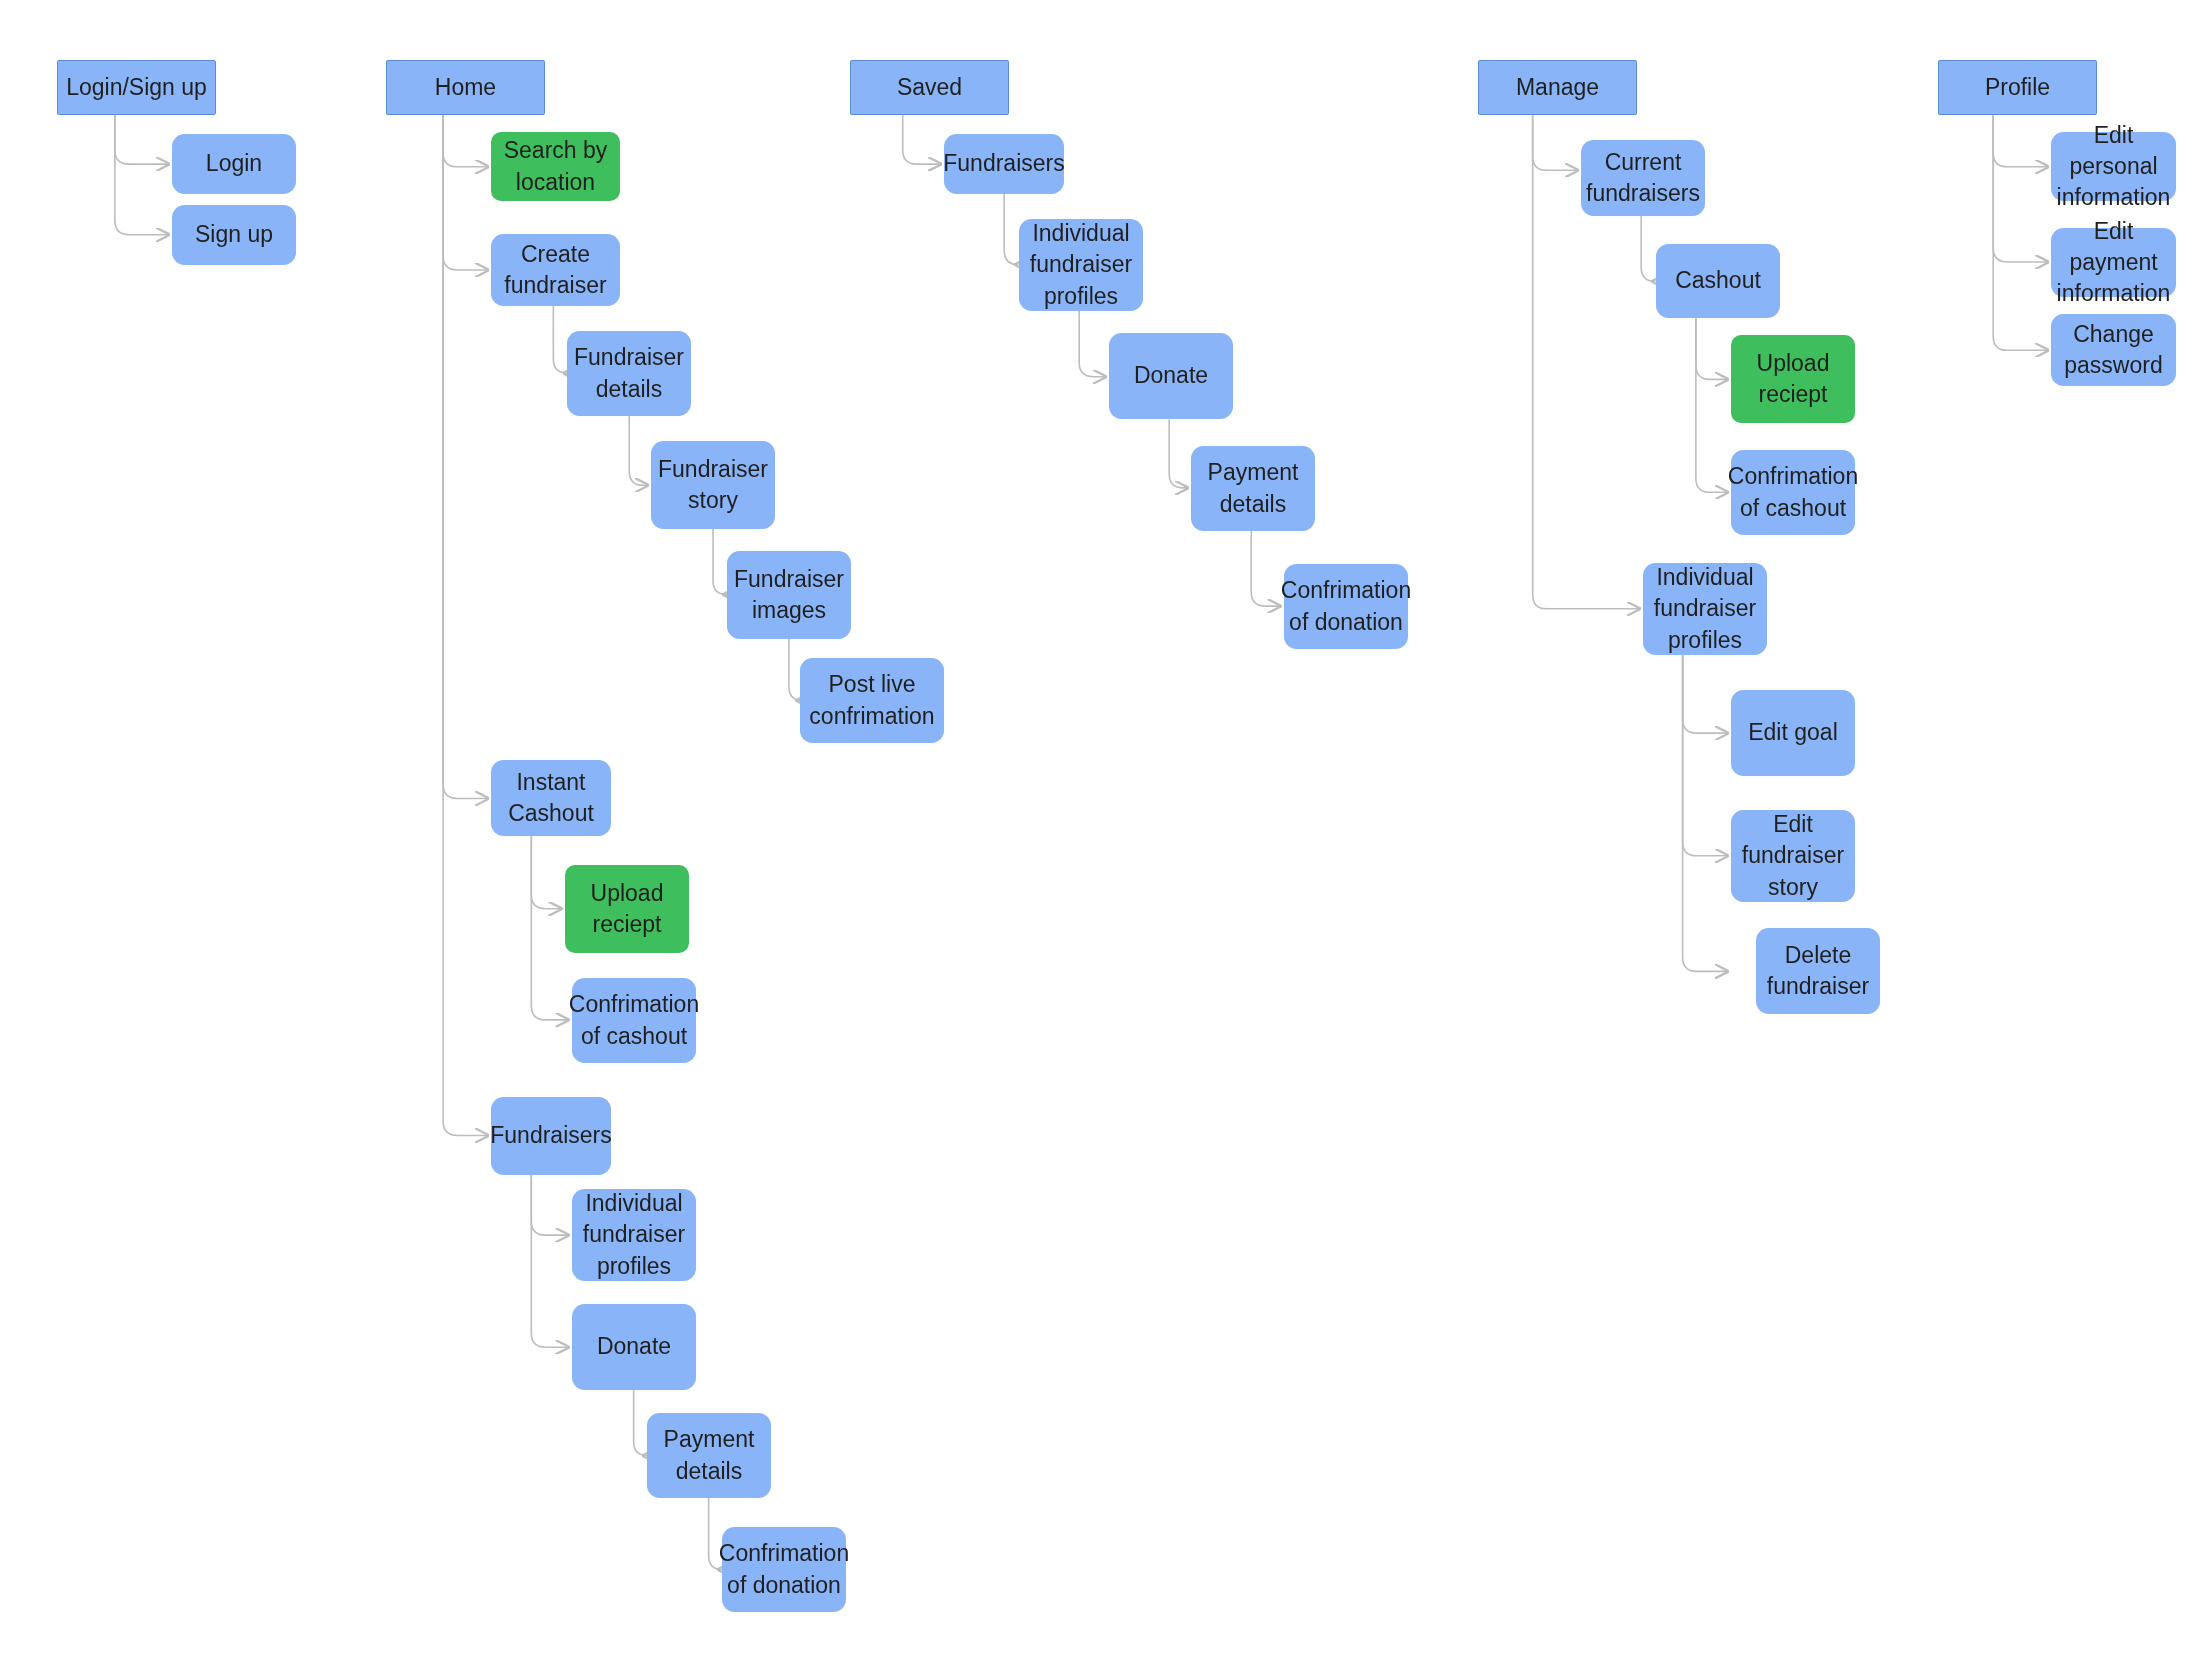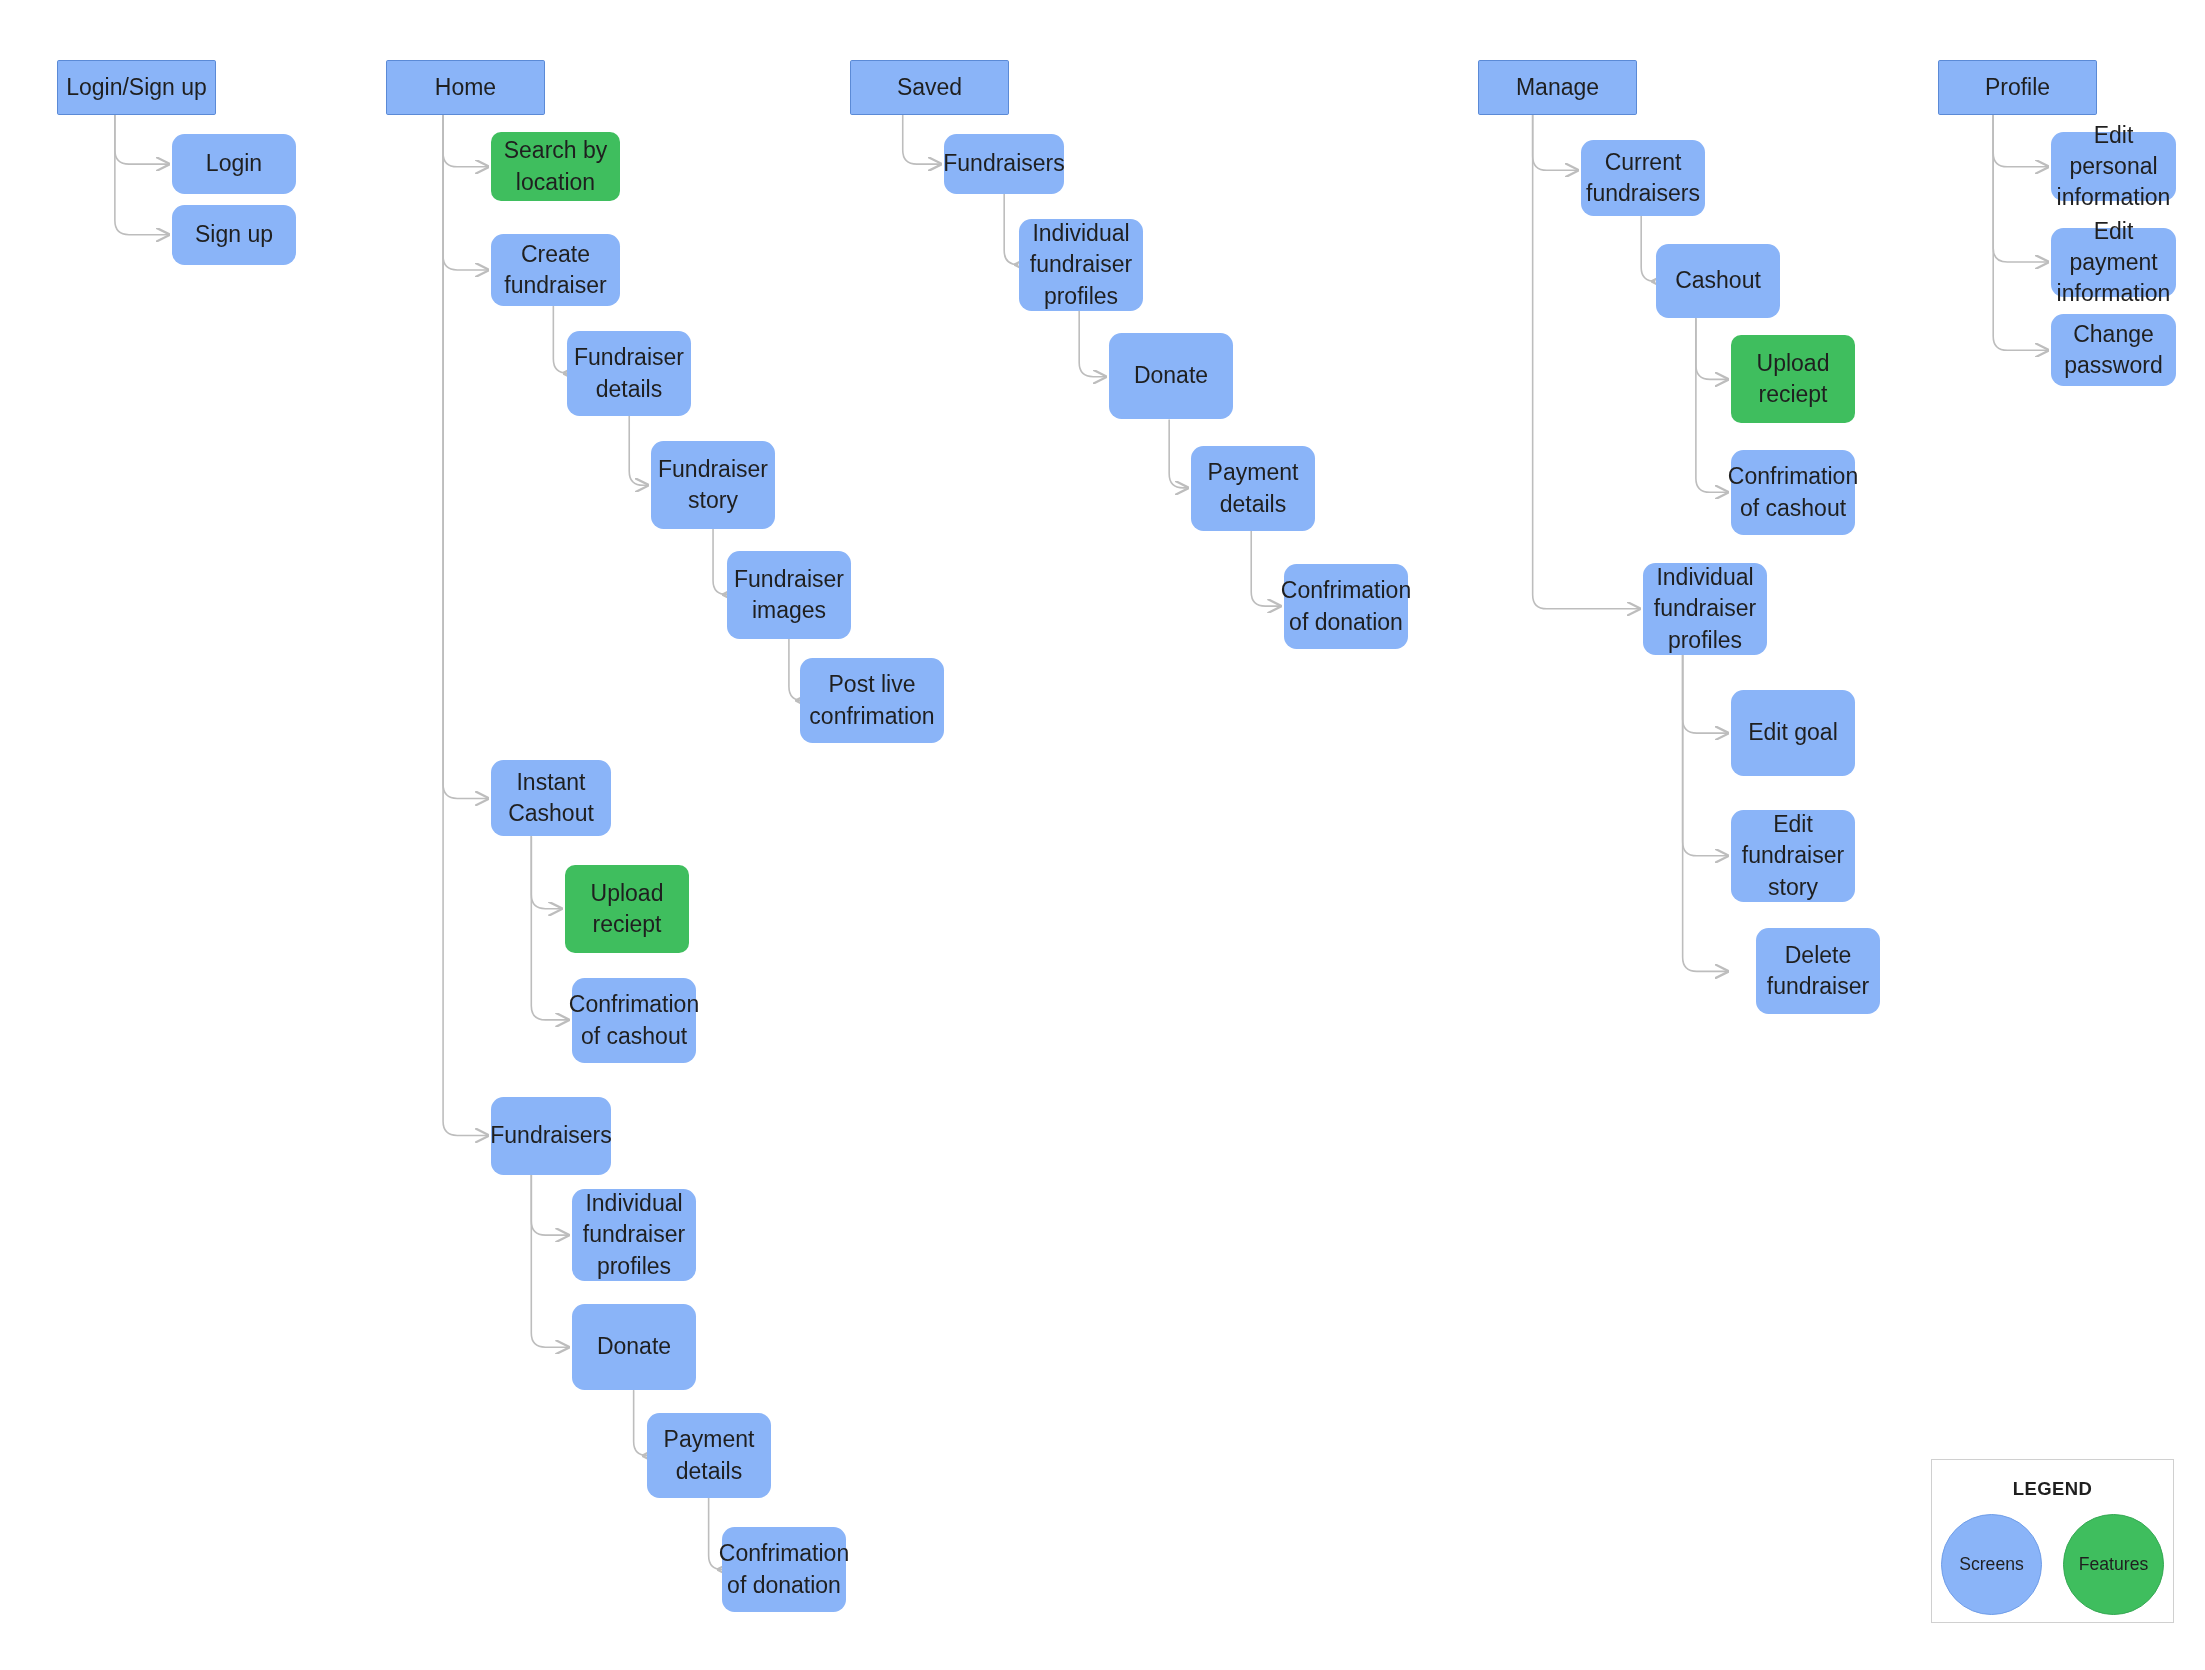--- a/index.html
+++ b/index.html
@@ -275,25 +275,14 @@
       <div class="node screen" style="left: 2051px; top: 228px; width: 125px; height: 69px;">
         <span class="label">Edit payment
 information</span>
       </div>
       <div class="node screen" style="left: 2051px; top: 314px; width: 125px; height: 72px;">
         <span class="label">Change
 password</span>
       </div>
     </div>
 
-  <div id="legend" style="left: 1931px; top: 1459px; width: 243px; height: 164px;">
-    <div class="legend-title">LEGEND</div>
-    <div class="legend-items">
-      <div class="legend-chip screens">
-        <span>Screens</span>
-      </div>
-      <div class="legend-chip features">
-        <span>Features</span>
-      </div>
-    </div>
-  </div>
 </div>
 
 
 </body></html>

